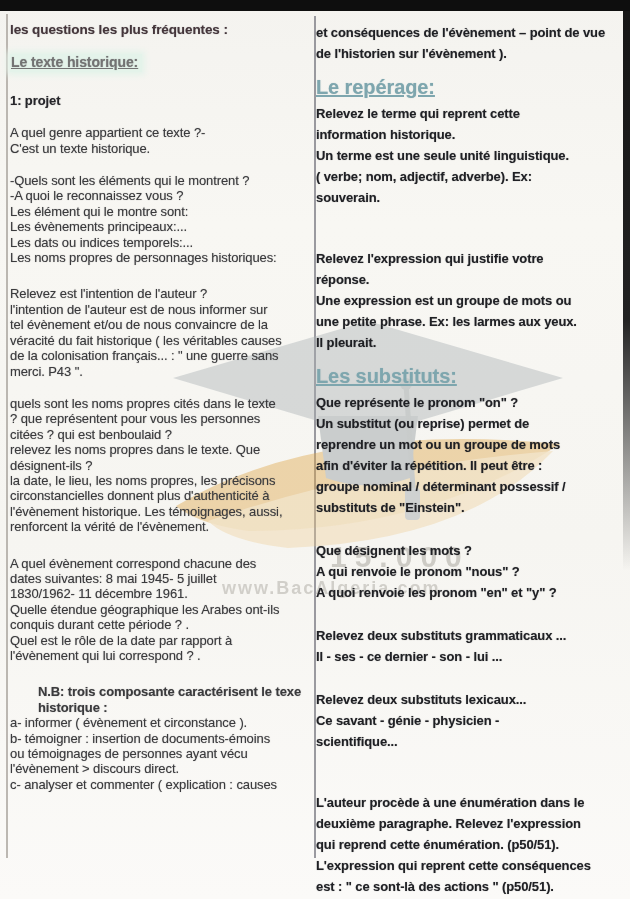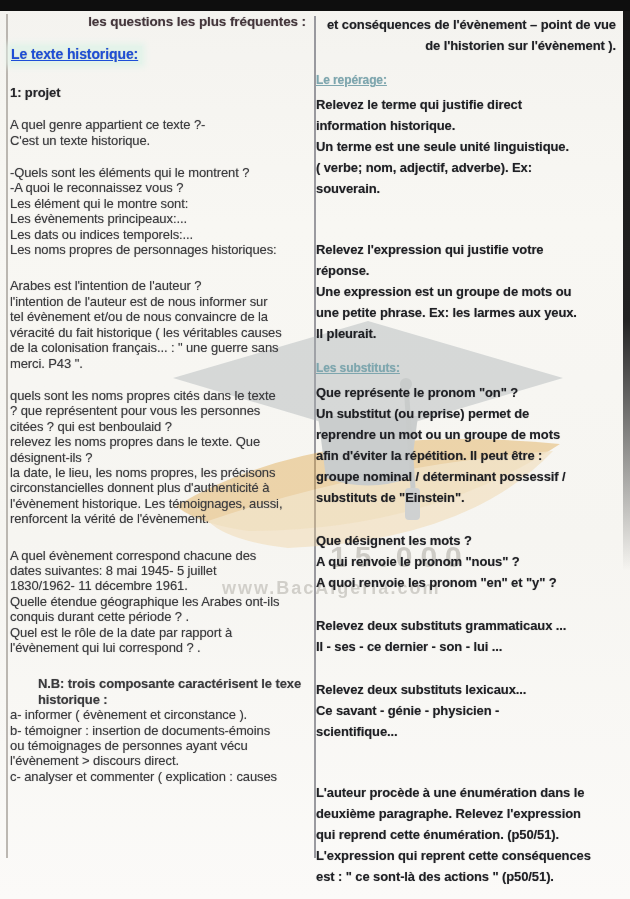--- a/index.html
+++ b/index.html
@@ -13,28 +13,28 @@
     background:linear-gradient(180deg,#161616 0%,#222 55%,rgba(40,40,40,0) 100%);}
   .left-edge{position:absolute;left:6px;top:14px;width:2px;height:844px;background:#a7a29b;opacity:.75;}
   .divider{position:absolute;left:314px;top:16px;width:2px;height:842px;background:#82828a;opacity:.8;}
 
   .col{position:absolute;top:14px;z-index:2;}
   .col-left{left:10px;width:296px;font-size:13px;line-height:15.4px;color:#3b3b3d;letter-spacing:-0.1px;}
   .col-right{left:316px;width:300px;font-size:13px;line-height:21px;color:#1f2024;font-weight:600;letter-spacing:-0.1px;}
   .col-left .line{white-space:nowrap;text-shadow:0 0 1px rgba(70,70,75,.5);}
   .col-right .line{white-space:nowrap;text-shadow:0 0 1px rgba(28,28,36,.45);}
   .block{margin-top:17px;}
-  .block:first-child{margin-top:0;text-align:right;}
+  .block:first-child{margin-top:8px;}
   .g0{margin-top:3px;} .g1{margin-top:13px;} .g2{margin-top:21px;} .g3{margin-top:22px;} .g4{margin-top:40px;}
   .bold{font-weight:700;padding-left:28px;}
   .h-dark .line{color:#45363b;font-weight:700;font-size:13.5px;}
   .h-bold .line{font-weight:700;color:#26262a;margin-top:16px;}
-  .h-teal-hl .line{display:inline-block;color:#1d4ed8;font-weight:700;font-size:14px;
+  .h-teal-hl .line{display:inline-block;color:#737373;font-weight:700;font-size:14px;
     text-decoration:underline;background:#e4f3ea;padding:1px 4px 1px 1px;box-shadow:0 0 6px 3px #e4f3ea;}
-  .h-teal .line{display:inline-block;color:#7ea6ae;font-weight:700;font-size:12px;
+  .h-teal .line{display:inline-block;color:#7ea6ae;font-weight:700;font-size:20px;
     text-decoration:underline;text-shadow:0 0 1px rgba(126,166,174,.6);}
 
   .wm-logo{position:absolute;left:168px;top:316px;z-index:1;opacity:.42;}
   .wm-text{position:absolute;z-index:1;color:#aca9a2;font-weight:700;}
   .wm-line1{left:330px;top:540px;font-size:30px;letter-spacing:8px;opacity:.55;}
   .wm-line2{left:222px;top:578px;font-size:18px;letter-spacing:2px;opacity:.5;}
 </style>
 </head>
 <body>
 
@@ -70,21 +70,21 @@
       </div>
       <div class="block p">
         <div class="line">-Quels sont les éléments qui le montrent ?</div>
         <div class="line">-A quoi le reconnaissez vous ?</div>
         <div class="line">Les élément qui le montre sont:</div>
         <div class="line">Les évènements principeaux:...</div>
         <div class="line">Les dats ou indices temporels:...</div>
         <div class="line">Les noms propres de personnages historiques:</div>
       </div>
       <div class="block p g2">
-        <div class="line">Arabes est l'intention de l'auteur ?</div>
+        <div class="line">Relevez est l'intention de l'auteur ?</div>
         <div class="line">l'intention de l'auteur est de nous informer sur</div>
         <div class="line">tel évènement et/ou de nous convaincre de la</div>
         <div class="line">véracité du fait historique ( les véritables causes</div>
         <div class="line">de la colonisation français... : " une guerre sans</div>
         <div class="line">merci. P43 ".</div>
       </div>
       <div class="block p">
         <div class="line">quels sont les noms propres cités dans le texte</div>
         <div class="line">? que représentent pour vous les personnes</div>
         <div class="line">citées ? qui est benboulaid ?</div>
@@ -114,21 +114,21 @@
         <div class="line">c- analyser et commenter ( explication : causes</div>
       </div>
     </div>
   <div class="col col-right">
       <div class="block p">
         <div class="line">et conséquences de l'évènement – point de vue</div>
         <div class="line">de l'historien sur l'évènement ).</div>
       </div>
       <div class="block h-teal g1"><div class="line">Le repérage:</div></div>
       <div class="block p g0">
-        <div class="line">Relevez le terme qui justifie direct</div>
+        <div class="line">Relevez le terme qui reprent cette</div>
         <div class="line">information historique.</div>
         <div class="line">Un terme est une seule unité linguistique.</div>
         <div class="line">( verbe; nom, adjectif, adverbe). Ex:</div>
         <div class="line">souverain.</div>
       </div>
       <div class="block p g4">
         <div class="line">Relevez l'expression qui justifie votre</div>
         <div class="line">réponse.</div>
         <div class="line">Une expression est un groupe de mots ou</div>
         <div class="line">une petite phrase. Ex: les larmes aux yeux.</div>

